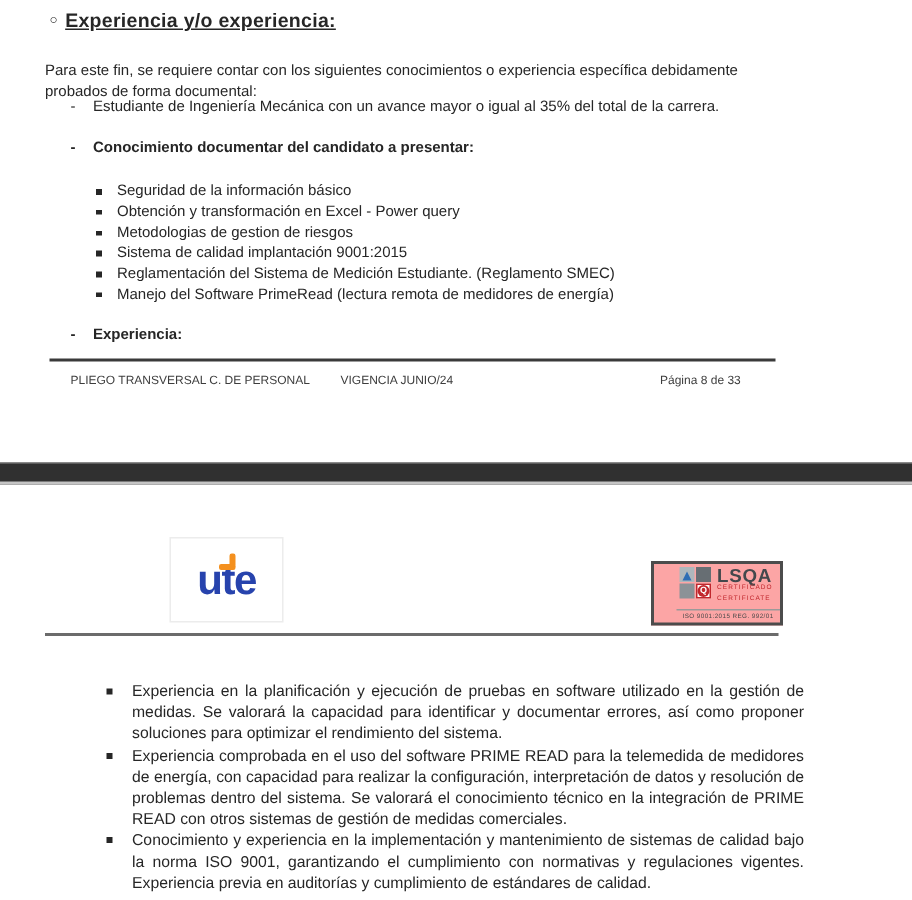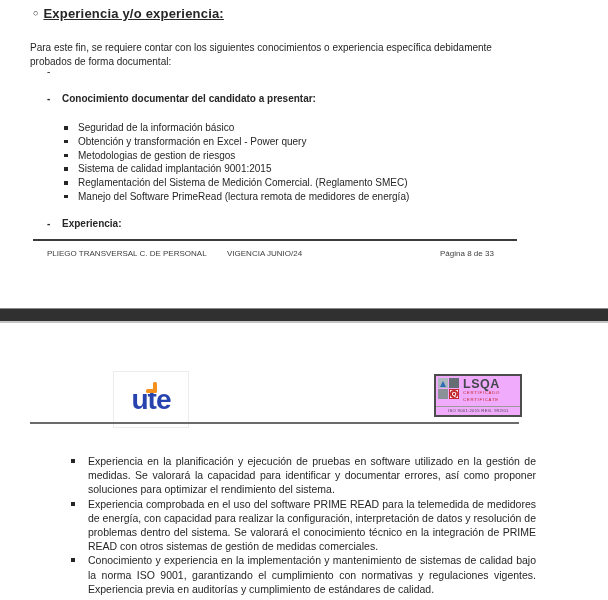--- a/index.html
+++ b/index.html
@@ -26,29 +26,29 @@
   .footer-text { top:249px; font-size:8px; color:#3d3d3d; white-space:nowrap; }
   .footer-left { left:33px;padding-left:14px; }
   .footer-center { left:227px; }
   .footer-right { left:440px; }
 
   
   .separator-bar { left:0; top:308px; width:608px; height:15px; background:#303030;
                    border-top:1px solid #8a8a8a; border-bottom:2px solid #c4c4c4; box-sizing:border-box; }
 
   
-  .ute-box { left:113px; top:371px; width:74px; height:55px; background:#fff; border:1px solid #ececec;
+  .ute-box { left:113px; top:358px; width:74px; height:55px; background:#fff; border:1px solid #ececec;
              display:flex; align-items:center; justify-content:center; }
   .ute-word { font-size:28px; font-weight:bold; color:#2743ad; letter-spacing:-1px; line-height:1; }
   .ute-t { position:relative; display:inline-block; }
   .ute-t::before { content:""; position:absolute; left:-2px; top:3px; width:11px; height:4.5px; background:#f4901e; border-radius:1.5px; }
   .ute-t::after  { content:""; position:absolute; left:5px;  top:-4px; width:4.5px; height:9px;  background:#f4901e; border-radius:1.5px; }
 
-  .lsqa-box { left:434px; top:374px; width:88px; height:43px; box-sizing:border-box; background:#f0abfc;
-              border:2px solid #4c4c4c; display:flex; flex-direction:column; }
+  .lsqa-box { left:434px; top:374px; width:88px; height:43px; box-sizing:border-box; background:#fca5a5;
+              border:2px solid #4c4c4c; display:flex; flex-direction:column;padding-left:15px; }
   .lsqa-top { display:flex; flex:1; padding:2px 2px 0 2px; gap:2px; }
   .lsqa-grid { width:21px; height:21px; display:grid; grid-template-columns:10px 10px; grid-template-rows:10px 10px; gap:1px; flex:0 0 21px; }
   .sq-tl { background:#aeb7bc; display:flex; align-items:flex-end; justify-content:center; }
   .sq-tl .tri { width:0; height:0; border-left:3.5px solid transparent; border-right:3.5px solid transparent; border-bottom:6.5px solid #2e6db4; margin-bottom:1px; }
   .sq-tr { background:#676e73; }
   .sq-bl { background:#8b9297; }
   .sq-br { background:#fff; border:1px solid #c1272d; box-sizing:border-box; display:flex; align-items:center; justify-content:center; }
   .q-circle { width:8px; height:8px; border-radius:50%; background:#c1272d; color:#fff; font-size:6px; font-weight:bold;
               display:flex; align-items:center; justify-content:center; line-height:1; }
   .lsqa-right { display:flex; flex-direction:column; justify-content:flex-start; padding-left:2px; overflow:hidden; }
@@ -70,33 +70,34 @@
 <div class="canvas">
 
   <div class="abs heading-row">
     <span class="heading-circle">○</span><span class="heading-text">Experiencia y/o experiencia:</span>
   </div>
 
   <p class="abs intro">Para este fin, se requiere contar con los siguientes conocimientos o experiencia específica debidamente probados de forma documental:</p>
 
   <div class="abs dash-row" style="top:66px;">
     <span class="dash-marker">-</span>
+    <span>Estudiante de Ingeniería Mecánica con un avance mayor o igual al 35% del total de la carrera.</span>
   </div>
 
   <div class="abs dash-row bold" style="top:93px;">
     <span class="dash-marker">-</span>
     <span>Conocimiento documentar del candidato a presentar:</span>
   </div>
 
   <div class="abs sub-list">
     <div class="sub-item">Seguridad de la información básico</div>
     <div class="sub-item">Obtención y transformación en Excel - Power query</div>
     <div class="sub-item">Metodologias de gestion de riesgos</div>
     <div class="sub-item">Sistema de calidad implantación 9001:2015</div>
-    <div class="sub-item">Reglamentación del Sistema de Medición Comercial. (Reglamento SMEC)</div>
+    <div class="sub-item">Reglamentación del Sistema de Medición Estudiante. (Reglamento SMEC)</div>
     <div class="sub-item">Manejo del Software PrimeRead (lectura remota de medidores de energía)</div>
   </div>
 
   <div class="abs dash-row bold" style="top:218px;">
     <span class="dash-marker">-</span>
     <span>Experiencia:</span>
   </div>
 
   <div class="abs footer-rule"></div>
   <span class="abs footer-text footer-left">PLIEGO TRANSVERSAL  C. DE PERSONAL</span>

